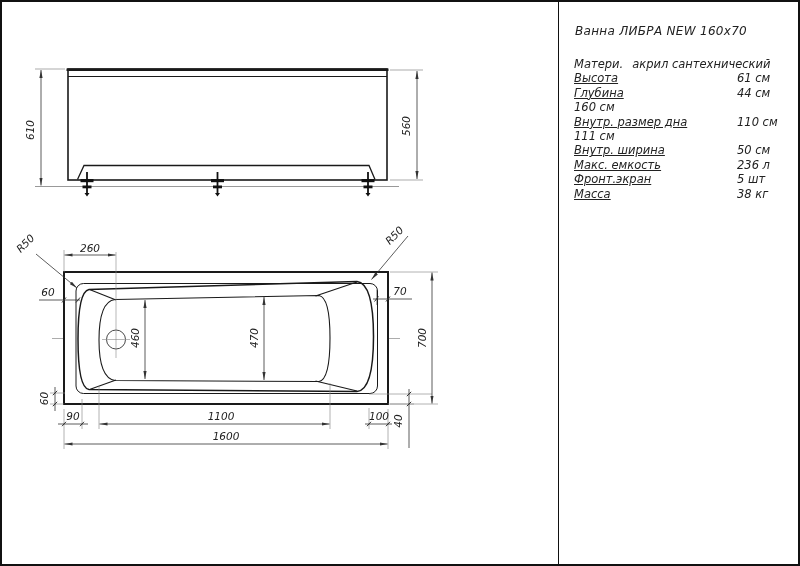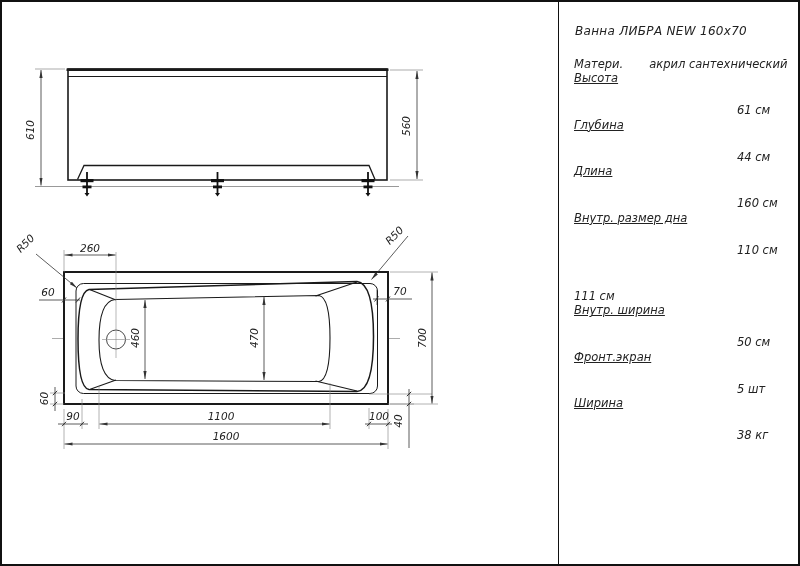--- a/index.html
+++ b/index.html
@@ -35,30 +35,30 @@
     font-size:12px;
     letter-spacing:.3px;
     white-space:nowrap;
   }
   .material{
     margin:19px 14px 0 15px;
     font-size:11.5px;
     line-height:14.4px;
     white-space:nowrap;
   }
-  .material .mat-value{margin-left:26px;}
+  .material .mat-value{margin-left:9px;}
   .spec-rows{margin:0 14px 0 15px;}
   .spec-row{
     display:flex;
     font-size:11.5px;
     line-height:14.4px;
     white-space:nowrap;
   }
   .spec-row .sl{flex:1;text-decoration:underline;}
-  .spec-row .sv{width:48px;flex-shrink:0;margin-top:32px;}
+  .spec-row .sv{width:48px;flex-shrink:0;}
 </style>
 </head>
 <body>
 
 <div class="page">
 
   <svg class="drawing" width="556" height="566" viewBox="0 0 556 566">
     <defs>
       <marker id="arw" viewBox="0 0 8 4" refX="8" refY="2" markerWidth="8" markerHeight="4" markerUnits="userSpaceOnUse" orient="auto-start-reverse">
         <path d="M8,2 L0,0.4 L0,3.6 Z" fill="#333"></path>
@@ -211,37 +211,40 @@
     <div class="spec-rows">
       <div class="spec-row">
         <span class="sl">Высота</span>
         <span class="sv">61 см</span>
       </div>
       <div class="spec-row">
         <span class="sl">Глубина</span>
         <span class="sv">44 см</span>
       </div>
       <div class="spec-row">
-        <span class="sl">Длина</span>
         <span class="sv">160 см</span>
       </div>
       <div class="spec-row">
         <span class="sl">Внутр. размер дна</span>
         <span class="sv">110 см</span>
       </div>
       <div class="spec-row">
         <span class="sv">111 см</span>
       </div>
       <div class="spec-row">
         <span class="sl">Внутр. ширина</span>
         <span class="sv">50 см</span>
       </div>
       <div class="spec-row">
+        <span class="sl">Макс. емкость</span>
+        <span class="sv">236 л</span>
+      </div>
+      <div class="spec-row">
         <span class="sl">Фронт.экран</span>
         <span class="sv">5 шт</span>
       </div>
       <div class="spec-row">
-        <span class="sl">Ширина</span>
+        <span class="sl">Масса</span>
         <span class="sv">38 кг</span>
       </div>
     </div>
   </div>
 </div>
 
 </body></html>

